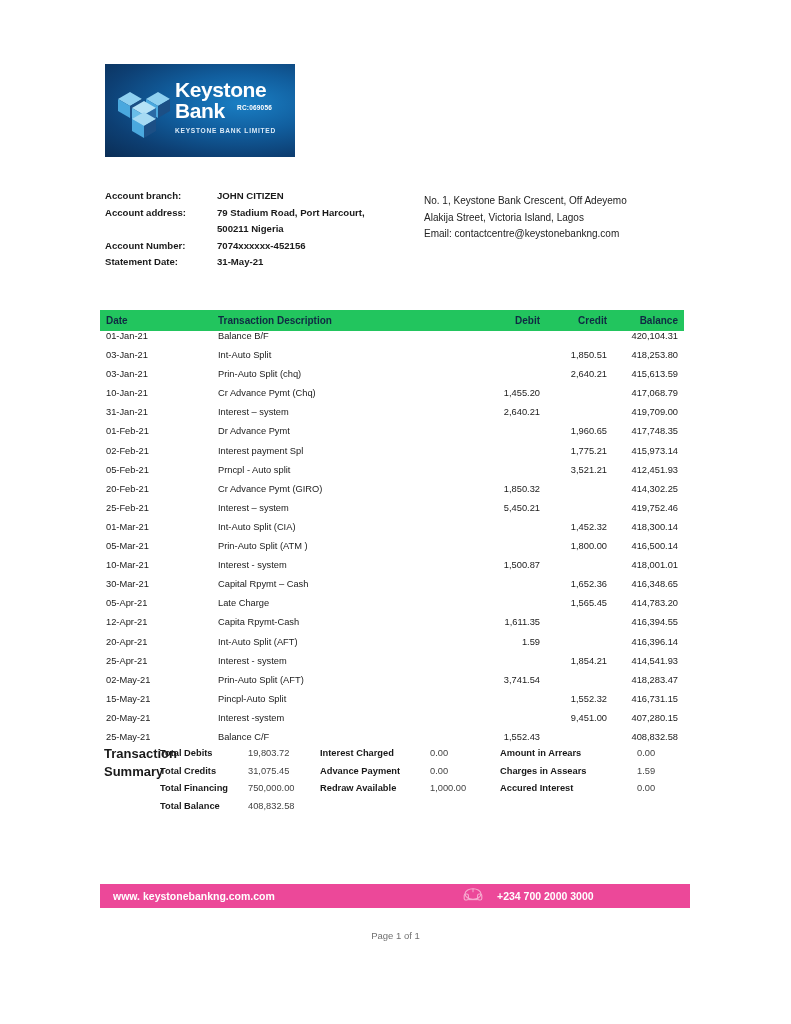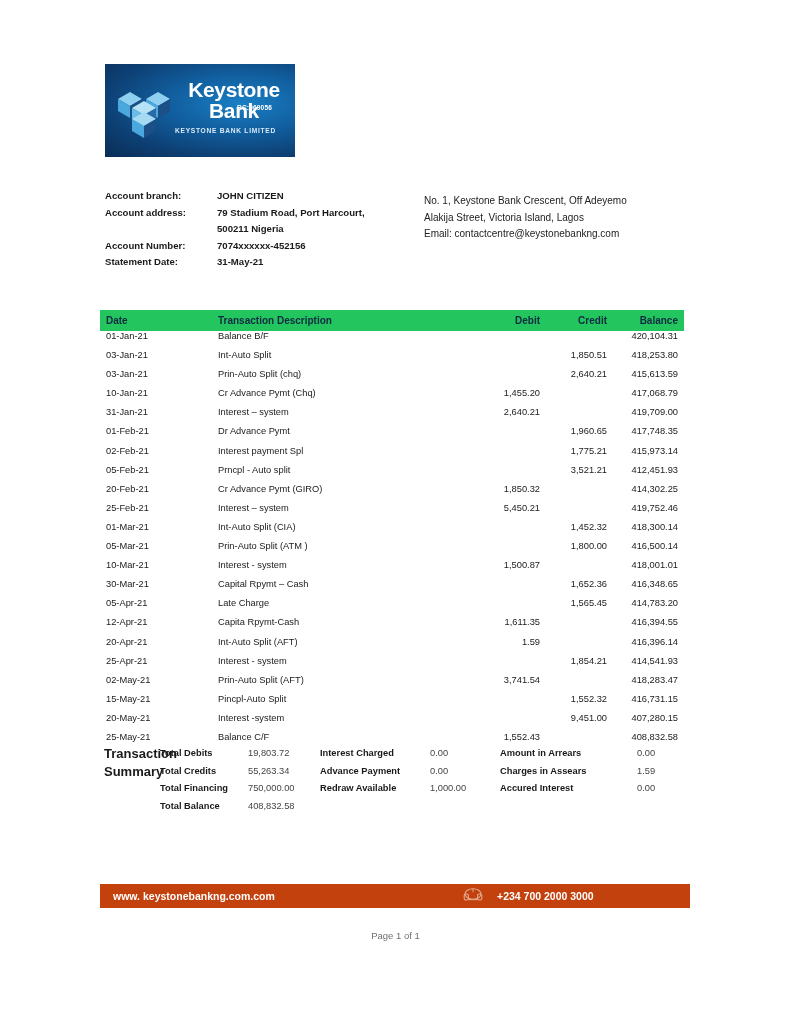--- a/index.html
+++ b/index.html
@@ -42,21 +42,20 @@
     top: 19px;
     width: 58px;
     height: 56px;
   }
   .logo-text {
     position: absolute;
     left: 70px;
     top: 16px;
     width: 118px;
     color: #ffffff;
-    text-align: center;
   }
   .logo-key {
     font-size: 21px;
     font-weight: bold;
     letter-spacing: -0.4px;
     line-height: 20px;
     font-family: "Liberation Sans", sans-serif;
   }
   .logo-bank {
     font-size: 21px;
@@ -179,21 +178,21 @@
   .sum-col-c .sum-lbl { width: 137px; }
   .sum-val { color: #444; }
 
   
   .footer-bar {
     position: absolute;
     left: 100px;
     top: 884px;
     width: 590px;
     height: 24px;
-    background: #c2410c;
+    background: #ec4899;
     display: flex;
     align-items: center;
     color: #ffffff;
     font-weight: bold;
     font-size: 10.5px;
   }
   .footer-url { margin-left: 13px; }
   .footer-phone-icon {
     position: absolute;
     left: 362px;
@@ -455,21 +454,21 @@
         <div>Transaction</div>
         <div>Summary</div>
       </div>
       <div class="sum-col sum-col-a" id="sum-col-a">
           <div class="sum-line">
             <div class="sum-lbl">Total Debits</div>
             <div class="sum-val">19,803.72</div>
           </div>
           <div class="sum-line">
             <div class="sum-lbl">Total Credits</div>
-            <div class="sum-val">55,263.34</div>
+            <div class="sum-val">31,075.45</div>
           </div>
           <div class="sum-line">
             <div class="sum-lbl">Total Financing</div>
             <div class="sum-val">750,000.00</div>
           </div>
           <div class="sum-line">
             <div class="sum-lbl">Total Balance</div>
             <div class="sum-val">408,832.58</div>
           </div>
         </div>

